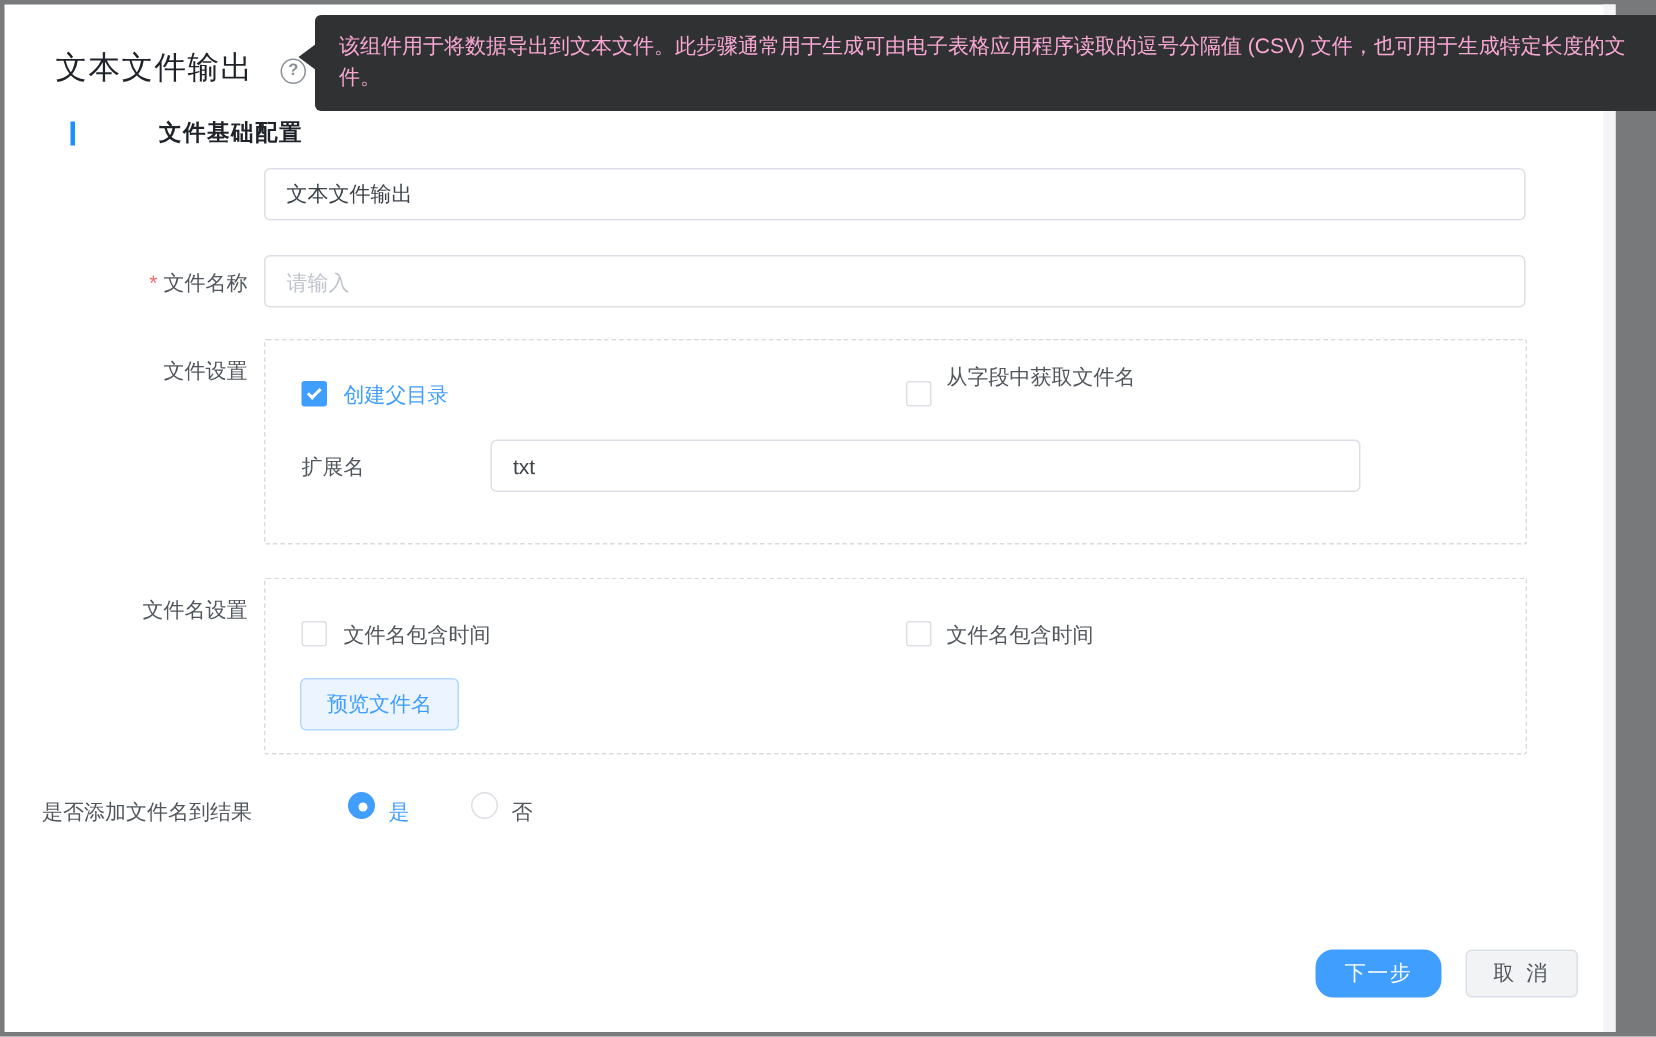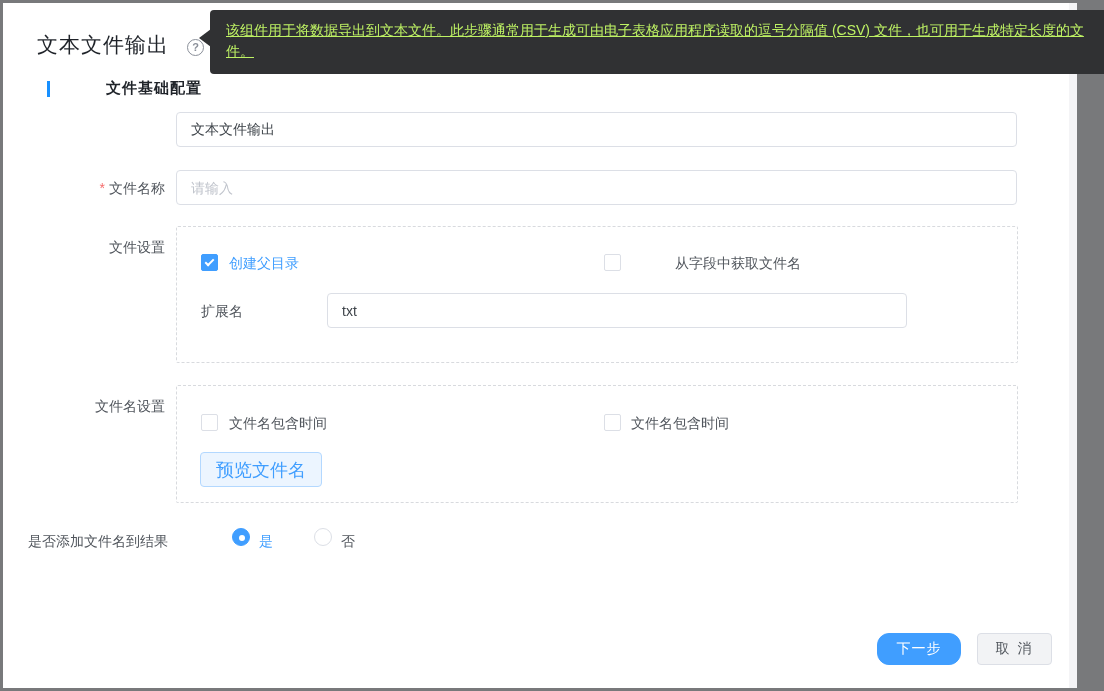--- a/index.html
+++ b/index.html
@@ -56,23 +56,23 @@
     position:absolute; left:5px; top:2px; width:5px; height:9px;
     border-right:2px solid #fff; border-bottom:2px solid #fff;
     transform:rotate(45deg);
   }
   .cb-label { position:absolute; font-size:14px; color:#51565d; line-height:17px; cursor:pointer; white-space:nowrap; }
   .cb-label.blue { color:#409eff; }
 
   .plain-label { position:absolute; font-size:14px; color:#51565d; line-height:20px; white-space:nowrap; }
 
   .btn-preview {
-    position:absolute; width:122px; height:35px; background:#ecf5ff;
+    position:absolute; width:106px; height:35px; background:#ecf5ff;
     border:1px solid #b3d8ff; border-radius:4px; color:#409eff;
-    font-size:18px; cursor:pointer; font-family:inherit;
+    font-size:14px; cursor:pointer; font-family:inherit;
   }
 
   .radio { position:absolute; width:18px; height:18px; border-radius:50%; cursor:pointer; }
   .radio.on { background:#409eff; border:1px solid #409eff; }
   .radio.on::after {
     content:""; position:absolute; left:6px; top:6px; width:6px; height:6px;
     border-radius:50%; background:#fff;
   }
   .radio.off { background:#fff; border:1px solid #dcdfe6; }
   .radio-label { position:absolute; font-size:14px; line-height:20px; cursor:pointer; white-space:nowrap; }
@@ -85,22 +85,22 @@
     color:#fff; font-size:14px; cursor:pointer; font-family:inherit; letter-spacing:1px;
   }
   .btn-cancel {
     position:absolute; left:974px; top:630px; width:75px; height:32px;
     background:#f2f3f5; border:1px solid #dcdfe6; border-radius:4px;
     color:#51565d; font-size:14px; cursor:pointer; font-family:inherit; letter-spacing:2px;
   }
 
   .tooltip {
     position:absolute; left:210px; top:10px; right:0; z-index:20;
-    background:#303133; color:#bef264; border-radius:4px 0 0 4px;
-    padding:10px 16px 12px 16px; font-size:14px; line-height:21px;text-decoration:underline;
+    background:#303133; color:#f9a8d4; border-radius:4px 0 0 4px;
+    padding:10px 16px 12px 16px; font-size:14px; line-height:21px;
   }
   .tip-arrow {
     position:absolute; left:-11px; top:19px; width:0; height:0;
     border-top:9px solid transparent; border-bottom:9px solid transparent;
     border-right:12px solid #303133;
   }
 </style>
 </head>
 <body>
 
@@ -124,21 +124,21 @@
 
   <div class="flabel" style="top:234px;">文件设置</div>
   <div class="dash-box" style="left:173px; top:223px; width:842px; height:137px;"></div>
 
   <span class="cb checked" style="left:198px; top:251px;">
     <span class="check"></span>
   </span>
   <span class="cb-label blue" style="left:226px; top:252px;">创建父目录</span>
 
   <span class="cb" style="left:601px; top:251px;"></span>
-  <span class="cb-label" style="left:628px; top:252px;margin-left:44px;">从字段中获取文件名</span>
+  <span class="cb-label" style="left:628px; top:240px;">从字段中获取文件名</span>
 
   <span class="plain-label" style="left:198px; top:298px;">扩展名</span>
   <input class="inp" style="left: 324px; top: 290px; width: 580px;" type="text" value="txt">
 
   <div class="flabel" style="top:393px;">文件名设置</div>
   <div class="dash-box" style="left:173px; top:382px; width:842px; height:118px;"></div>
 
   <span class="cb" style="left:198px; top:411px;"></span>
   <span class="cb-label" style="left:226px; top:412px;">文件名包含时间</span>
 

